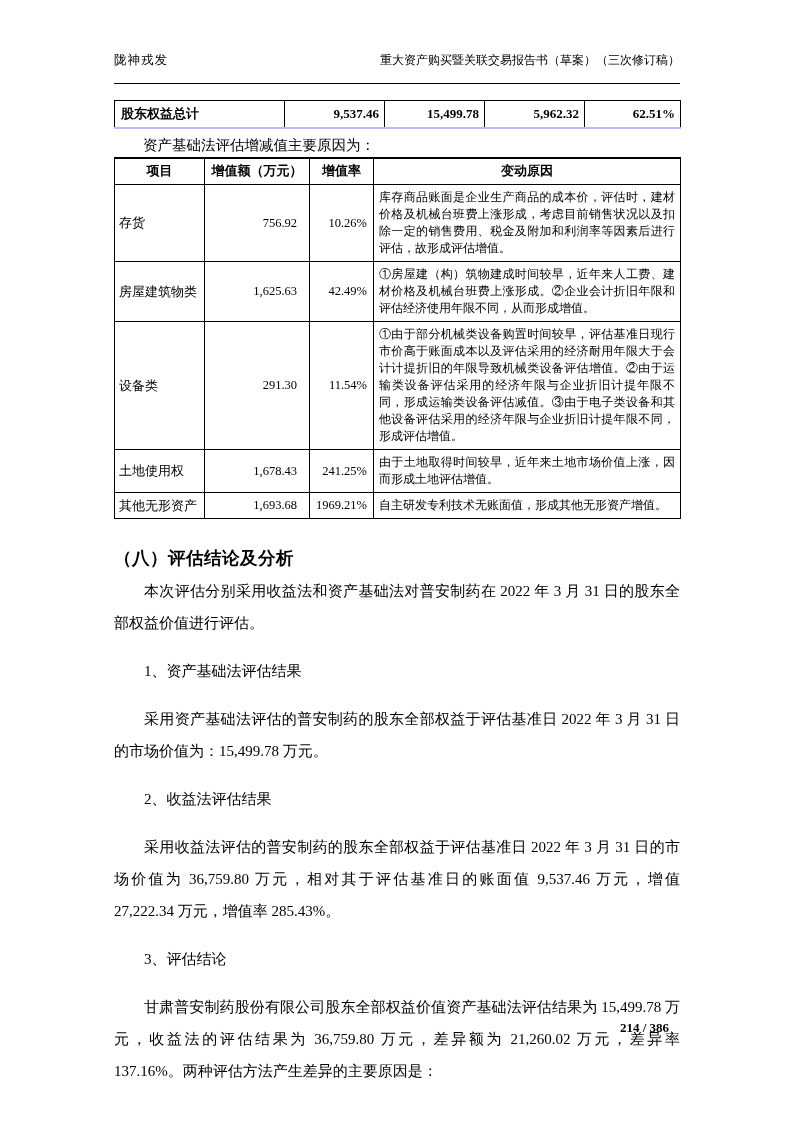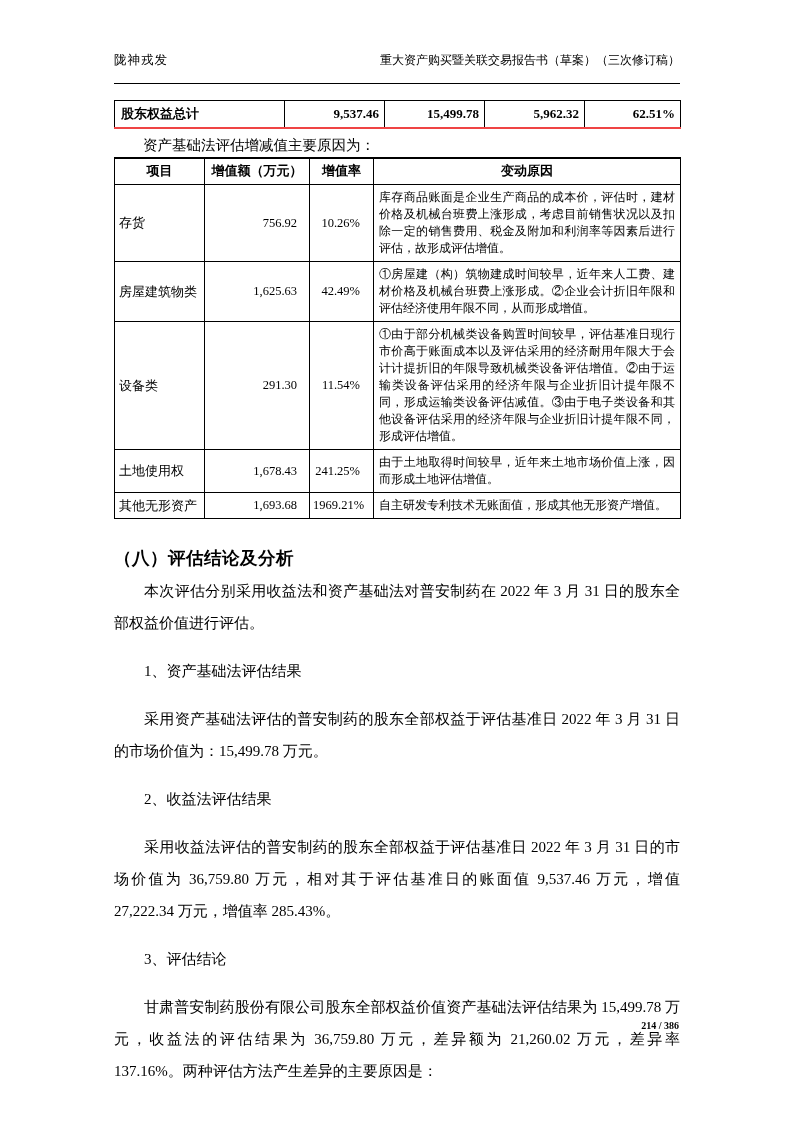--- a/index.html
+++ b/index.html
@@ -30,21 +30,21 @@
     padding-bottom: 14px;
     border-bottom: 1px solid #000;
   }
   .doc-header .left { letter-spacing: 1px; }
   .doc-header .right { font-size: 12px; }
 
   
   table { border-collapse: collapse; width: 100%; table-layout: fixed; }
   td, th { border: 1px solid #000; }
 
-  .summary-table { margin-top: 16px; font-size: 13px; border-bottom: 2px solid #ef4444; }
+  .summary-table { margin-top: 16px; font-size: 13px; border-bottom: 2px solid #c4b5fd; }
   .summary-table td { height: 27px; vertical-align: middle; }
   .summary-table .lbl { font-weight: bold; text-align: left; padding-left: 6px; }
   .summary-table .num { font-weight: bold; text-align: right; padding-right: 5px; }
 
   
   .intro {
     margin-top: 5px;
     font-size: 14.5px;
     text-indent: 2em;
     line-height: 1.6;
@@ -55,21 +55,21 @@
   .reason-table th {
     font-size: 13px;
     font-weight: bold;
     height: 27px;
     text-align: center;
     vertical-align: middle;
   }
   .reason-table td { vertical-align: middle; }
   .reason-table .c-item  { font-size: 13px; text-align: left;  padding: 3px 4px; }
   .reason-table .c-amount{ font-size: 12.5px; text-align: right; padding: 3px 12px 3px 3px; }
-  .reason-table .c-rate  { font-size: 12.5px; text-align: right; padding: 3px 13px 3px 3px; }
+  .reason-table .c-rate  { font-size: 12.5px; text-align: right; padding: 3px 6px 3px 3px; }
   .reason-table .c-reason{
     font-size: 12px;
     text-align: justify;
     line-height: 17px;
     padding: 4px 5px;
   }
 
   
   .section-heading {
     margin-top: 27px;
@@ -82,23 +82,23 @@
     font-size: 15px;
     line-height: 32px;
     text-indent: 2em;
     text-align: justify;
     margin-bottom: 16px;
   }
 
   
   .page-footer {
     position: absolute;
-    right: 114px;
+    right: 124px;
     top: 1020px;
-    font-size: 10px;
+    font-size: 13px;
     font-weight: bold;
   }
 </style>
 </head>
 <body>
 
 <div class="page">
   <div class="content">
 
     <div class="doc-header">

